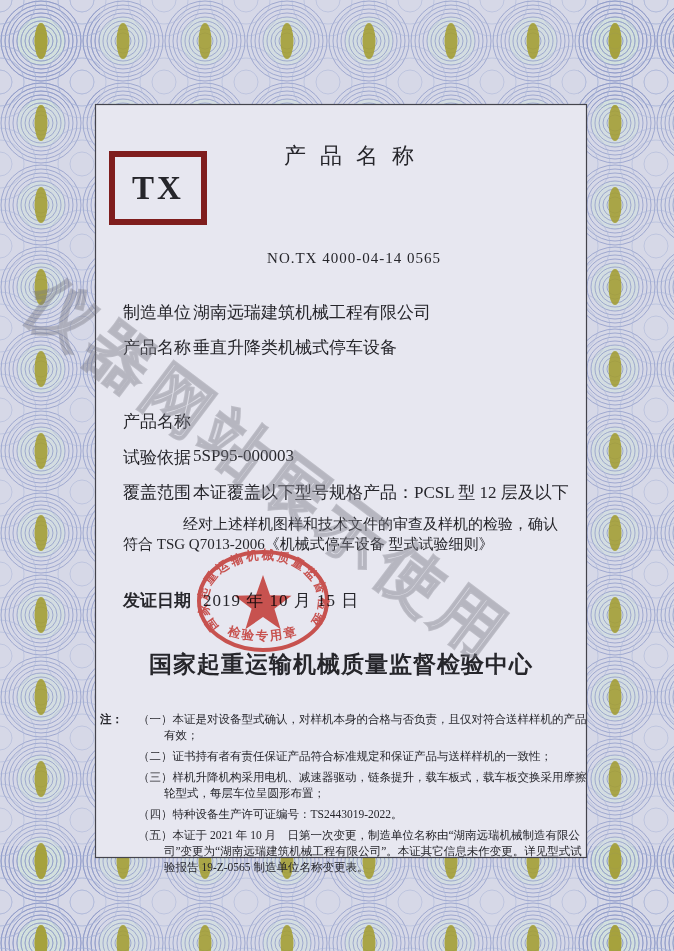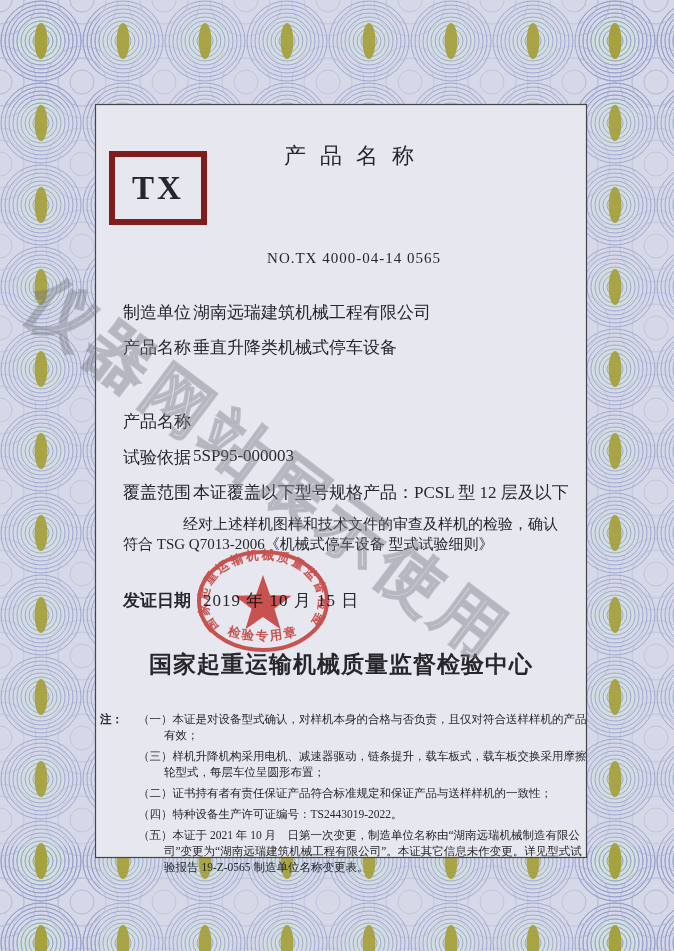--- a/index.html
+++ b/index.html
@@ -153,19 +153,19 @@
     <text class="seal-text" font-size="12.5" letter-spacing="2" text-anchor="middle">
       <textPath href="#sealArcBottom" startOffset="50%">检验专用章</textPath>
     </text>
   </svg>
 
   <div class="abs issuer">国家起重运输机械质量监督检验中心</div>
 
   <div class="abs notes-label">注：</div>
   <div class="abs notes">
     <div class="note">（一）本证是对设备型式确认，对样机本身的合格与否负责，且仅对符合送样样机的产品有效；</div>
+    <div class="note">（二）证书持有者有责任保证产品符合标准规定和保证产品与送样样机的一致性；</div>
     <div class="note">（三）样机升降机构采用电机、减速器驱动，链条提升，载车板式，载车板交换采用摩擦轮型式，每层车位呈圆形布置；</div>
-    <div class="note">（二）证书持有者有责任保证产品符合标准规定和保证产品与送样样机的一致性；</div>
     <div class="note">（四）特种设备生产许可证编号：TS2443019-2022。</div>
     <div class="note">（五）本证于 2021 年 10 月　日第一次变更，制造单位名称由“湖南远瑞机械制造有限公司”变更为“湖南远瑞建筑机械工程有限公司”。本证其它信息未作变更。详见型式试验报告 19-Z-0565 制造单位名称变更表。</div>
   </div>
 
 </div>
 
 </body></html>

